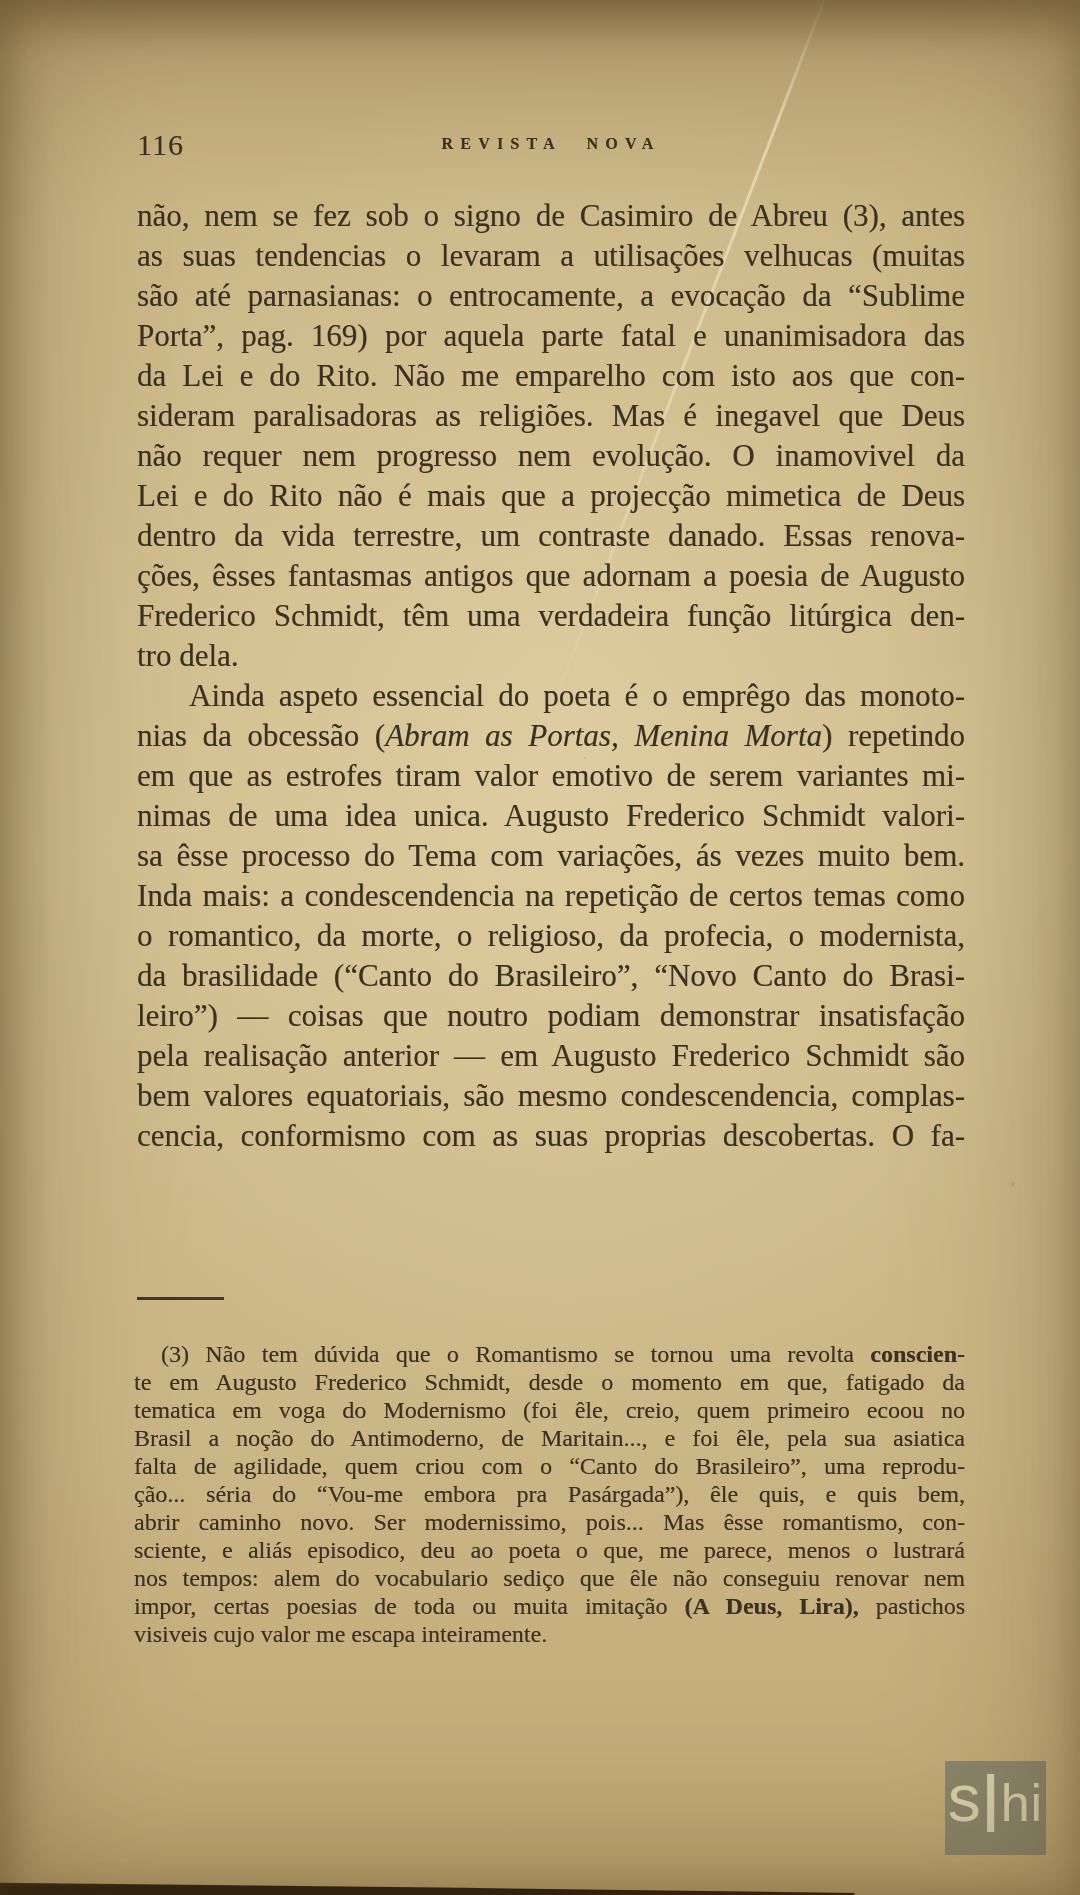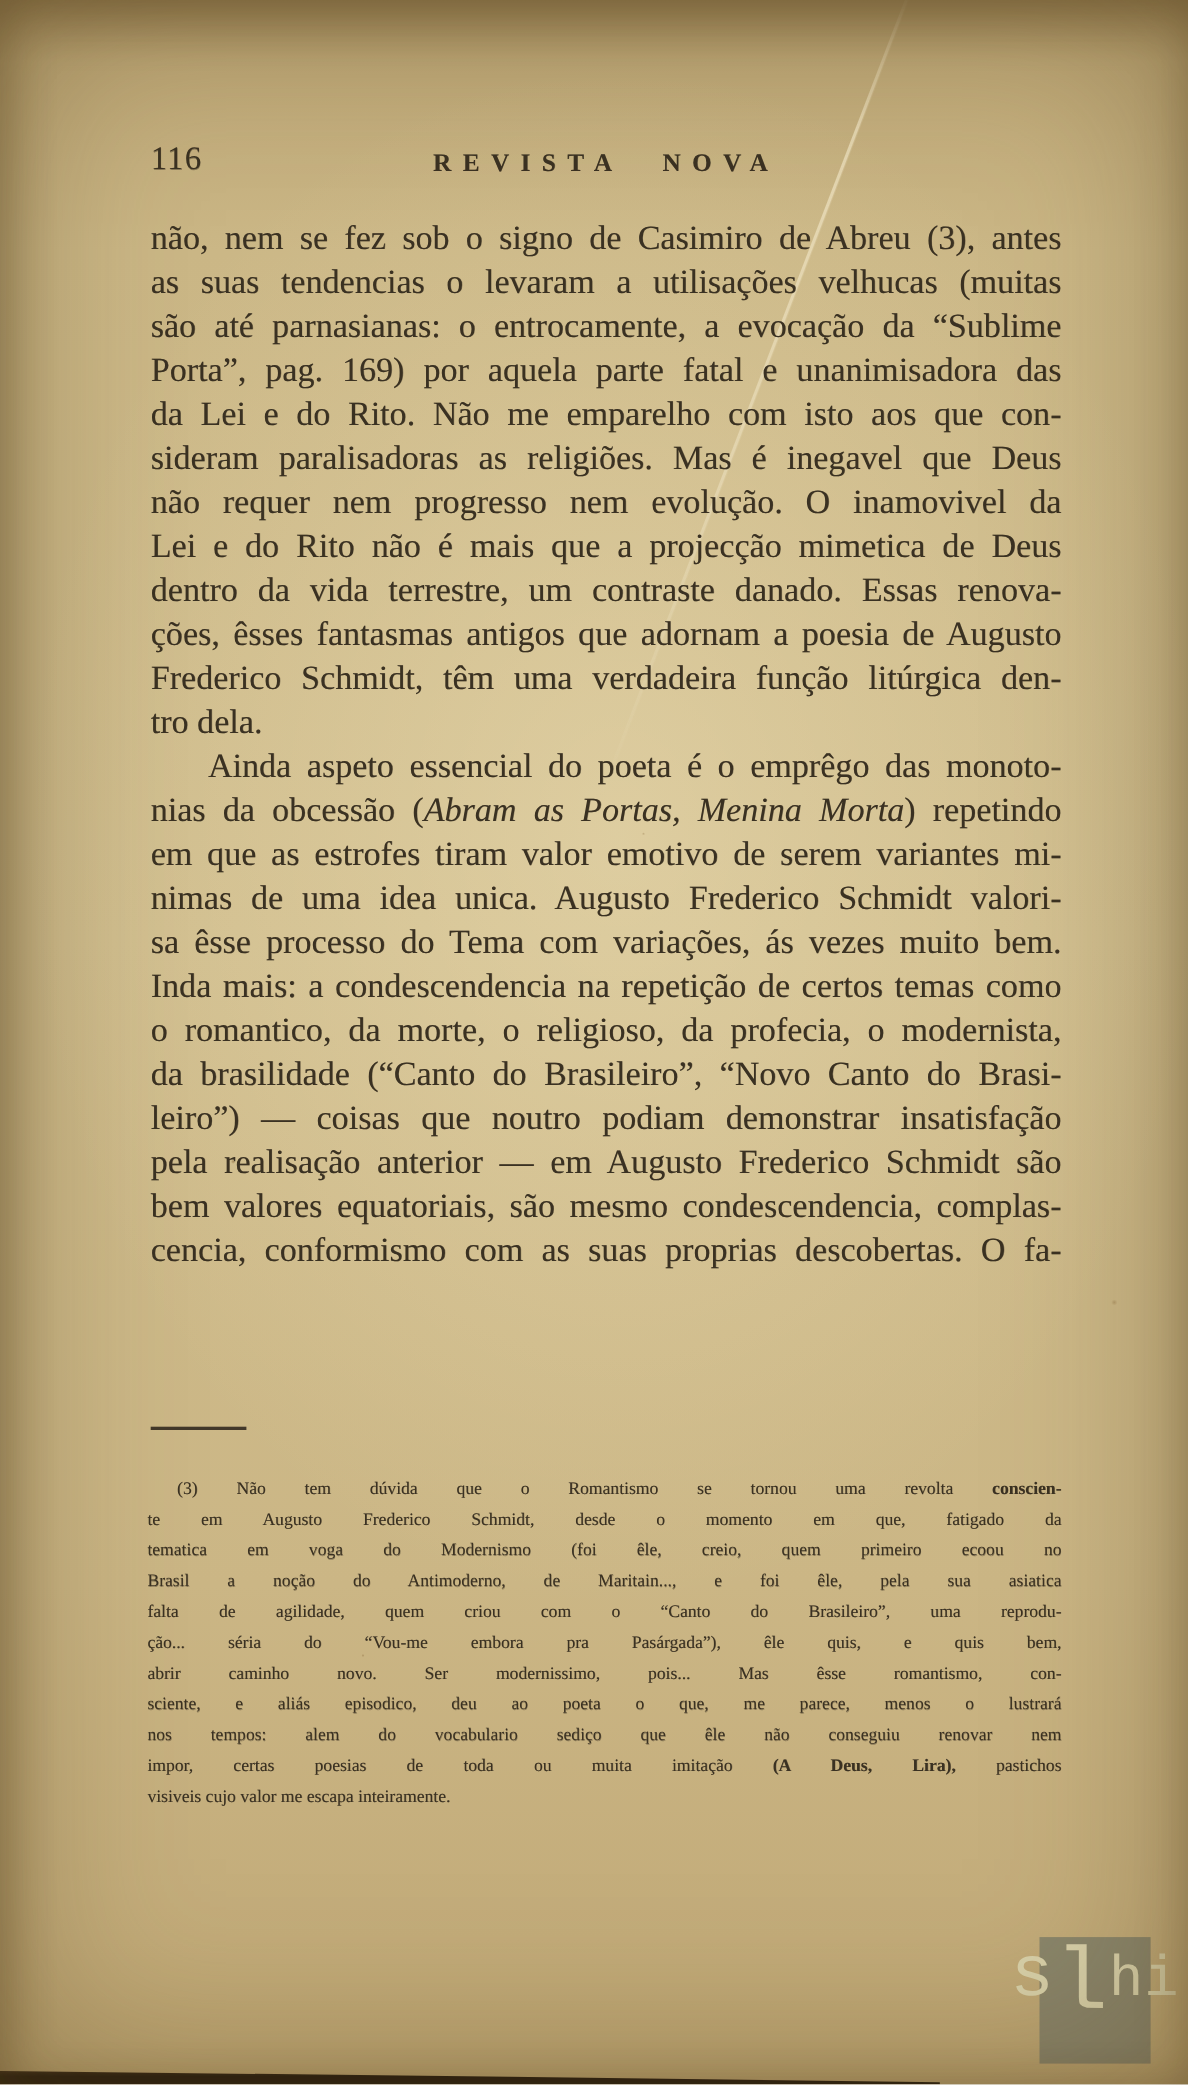--- a/index.html
+++ b/index.html
@@ -22,36 +22,36 @@
     box-shadow:inset 0 0 150px 26px rgba(88,66,28,.34), inset 0 16px 46px rgba(70,50,15,.30), inset 14px 0 40px rgba(70,50,15,.18);
   }
   .crease{
     position:absolute;left:828px;top:-14px;width:3px;height:790px;z-index:1;
     transform:rotate(21deg);transform-origin:top center;filter:blur(.7px);
     background:linear-gradient(180deg,rgba(246,236,206,0) 0%,rgba(246,236,206,.62) 18%,rgba(240,230,200,.48) 62%,rgba(240,230,200,0) 100%);
   }
   .hdr-num{position:absolute;left:137px;top:128px;font-size:30px;letter-spacing:1px;text-shadow:.3px .3px 0 rgba(58,49,34,.45);}
   .hdr-title{
     position:absolute;left:137px;top:135px;width:828px;text-align:center;
-    font-size:23px;font-weight:bold;letter-spacing:.45em;word-spacing:.9em;
+    font-size:16px;font-weight:bold;letter-spacing:.45em;word-spacing:.9em;
     text-shadow:.3px .3px 0 rgba(58,49,34,.4);
   }
   .body-block{position:absolute;left:137px;top:196px;width:828px;font-size:31px;line-height:40px;z-index:2;}
   .fn-rule{position:absolute;left:137px;top:1297px;width:87px;height:3px;background:#42382a;z-index:2;}
-  .fn-block{position:absolute;left:134px;top:1340px;width:831px;font-size:16px;line-height:28px;z-index:2;}
+  .fn-block{position:absolute;left:134px;top:1340px;width:831px;font-size:24px;line-height:28px;z-index:2;}
   .jline{text-align:justify;text-align-last:justify;text-shadow:.35px .35px 0 rgba(52,44,30,.42);}
   .jline.last{text-align-last:left;}
   .body-block .jline.indent{text-indent:52px;}
   .fn-block .jline.indent{text-indent:27px;}
   .it{font-style:italic;margin-top:26px;}
   .bd{font-weight:bold;}
-  .wm{position:absolute;left:945px;top:1761px;width:101px;height:115px;z-index:5;
+  .wm{position:absolute;left:945px;top:1761px;width:101px;height:94px;z-index:5;
       background:rgba(134,130,106,.92);
       display:flex;align-items:baseline;justify-content:center;
-      color:#dad3ac;font-family:Liberation Mono, monospace;}
+      color:#dad3ac;font-family:Liberation Sans, sans-serif;}
   .wm-s{font-size:66px;line-height:0;}
   .wm-l{font-size:80px;line-height:0;position:relative;top:11px;margin:0 1px;}
   .wm-hi{font-size:52px;line-height:0;letter-spacing:1px;}
   .wm-row{transform:translateY(33px);}
   .bottom-edge{
     position:absolute;left:0;bottom:0;width:890px;height:21px;z-index:4;
     background:linear-gradient(180deg,#5a452a,#241a0e 65%);
     clip-path:polygon(0 42%,52% 66%,96% 90%,96% 100%,0 100%);
     filter:blur(.4px);
   }

